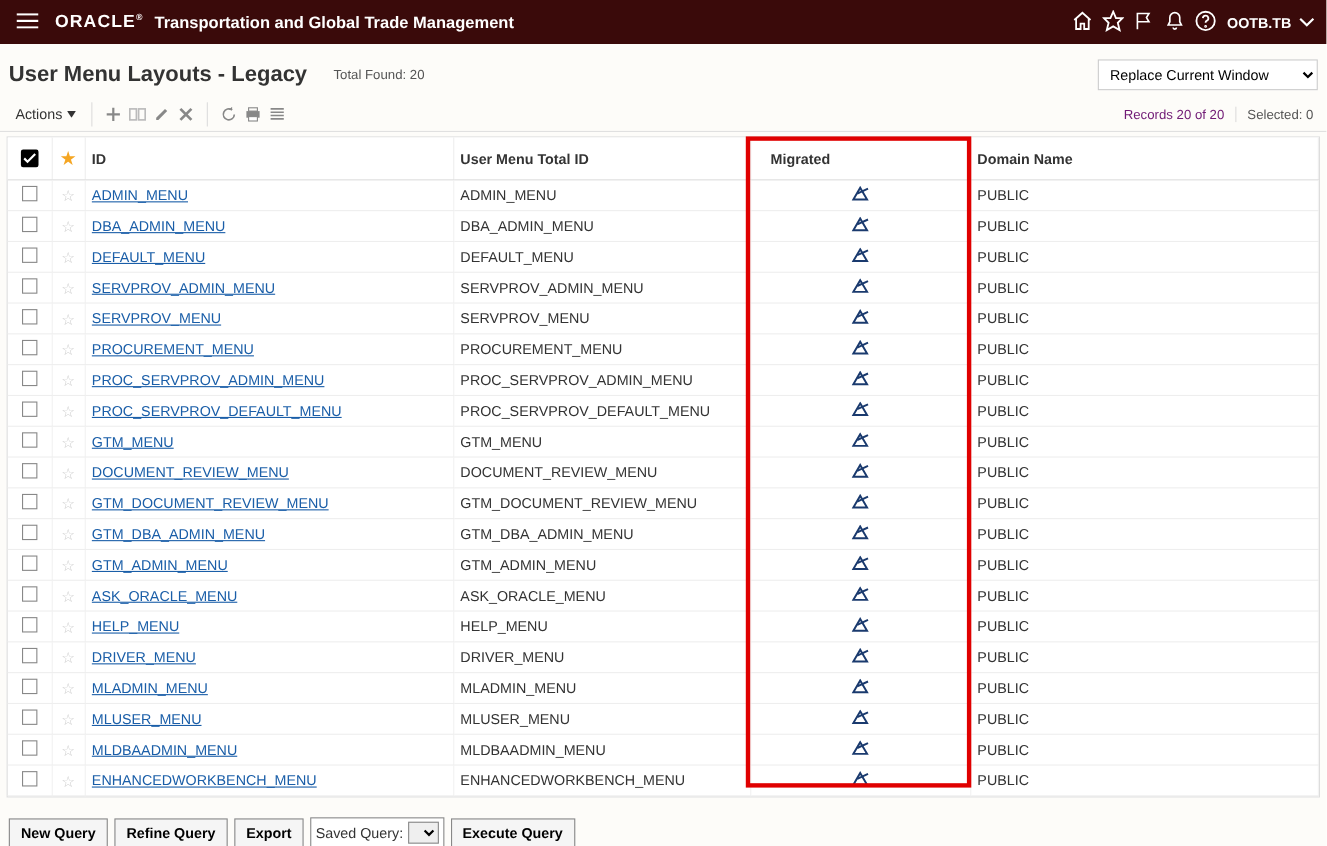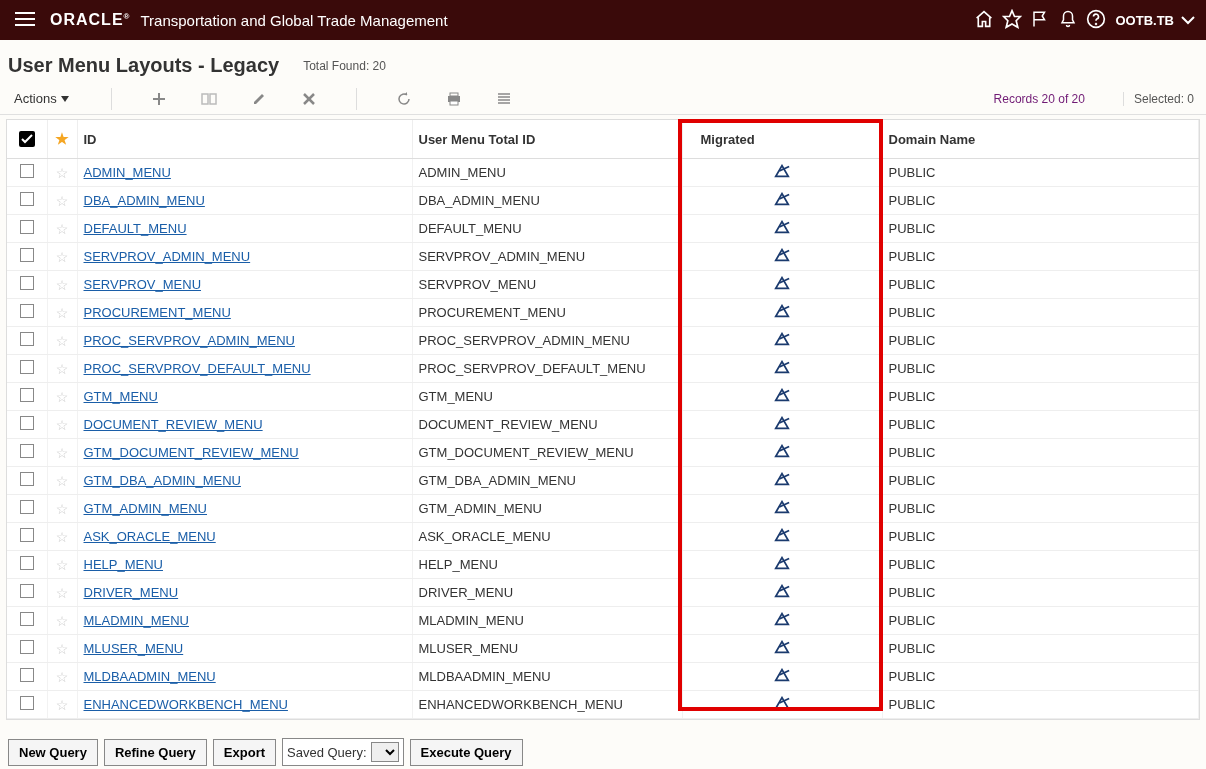--- a/index.html
+++ b/index.html
@@ -4,37 +4,37 @@
 <style>
   * { box-sizing: border-box; margin: 0; padding: 0; }
   body { font-family: Arial, Helvetica, sans-serif; font-size: 13px; color: #333; background: #fdfcf9; width: 1206px; }
   
   
   .header { background: #3a0a0a; height: 40px; display: flex; align-items: center; color: #fff; padding: 0 10px; }
   .hamburger { width: 30px; text-align: center; cursor: pointer; }
   .hamburger svg { fill: #fff; }
   .oracle-logo { font-weight: bold; font-size: 16px; letter-spacing: 1px; margin-left: 10px; }
   .oracle-logo .reg { font-size: 8px; vertical-align: super; }
-  .app-title { font-size: 15px; margin-left: 10px; font-weight: normal; }
+  .app-title { font-size: 15px; margin-left: 10px; font-weight: bold; }
   .header-spacer { flex: 1; }
   .home-icon, .star-hdr, .flag-hdr, .bell-hdr, .help-hdr { width: 28px; text-align: center; cursor: pointer; }
   .search-box { background: #fff; border-radius: 16px; height: 26px; width: 240px; display: flex; align-items: center; padding: 0 10px; }
   .search-box input { border: none; outline: none; flex: 1; font-size: 13px; color: #555; background: transparent; }
   .search-box .mag { color: #333; }
   .user-label { font-weight: bold; font-size: 13px; margin: 16px 6px; }
   .chevron-down { cursor: pointer; }
   
   
   .title-row { display: flex; align-items: center; padding: 14px 8px 6px 8px; }
   .page-title { font-size: 20px; font-weight: bold; color: #333; }
   .total-found { font-size: 12px; color: #555; margin-left: 24px; }
   .replace-select { margin-left: auto; border: 1px solid #ccc; background: #fff; font-size: 13px; padding: 4px 6px; width: 200px; height: 28px; }
   
   
-  .toolbar { display: flex; align-items: center; padding: 4px 8px; border-bottom: 1px solid #e0e0e0; gap: 28px; }
+  .toolbar { display: flex; align-items: center; padding: 4px 8px; border-bottom: 1px solid #e0e0e0; }
   .actions-btn { font-size: 13px; font-weight: normal; padding: 4px 6px; cursor: pointer; display: flex; align-items: center; gap: 4px; }
   .tool-sep { width: 1px; height: 22px; background: #ddd; margin: 0 8px; }
   .tool-icon { width: 22px; height: 22px; display: inline-flex; align-items: center; justify-content: center; cursor: pointer; color: #888; }
   .tool-icon.dim { color: #bbb; }
   .records-info { margin-left: auto; font-size: 12px; color: #701a75; padding-right: 10px; }
   .selected-info { font-size: 12px; color: #555; border-left: 1px solid #ddd; padding-left: 10px; padding-right: 4px; }
   
   
   .grid { border: 1px solid #ddd; margin: 4px 6px 10px 6px; background: #fff; }
   .grid table { width: 100%; border-collapse: collapse; table-layout: fixed; }
@@ -114,20 +114,23 @@
   <span class="chevron-down">
     <svg width="16" height="10" viewBox="0 0 16 10" fill="none" stroke="#fff" stroke-width="2">
         <polyline points="2,2 8,8 14,2"></polyline>
       </svg>
   </span>
 </div>
 
 <div class="title-row">
   <span class="page-title">User Menu Layouts - Legacy</span>
   <span class="total-found">Total Found: 20</span>
+  <select class="replace-select">
+    <option>Replace Current Window</option>
+  </select>
 </div>
 
 <div class="toolbar">
   <span class="actions-btn">
     <span>Actions</span>
     <svg width="8" height="6" viewBox="0 0 8 6">
         <polygon points="0,0 8,0 4,6" fill="#333"></polygon>
       </svg>
   </span>
   <span class="tool-sep"></span>

